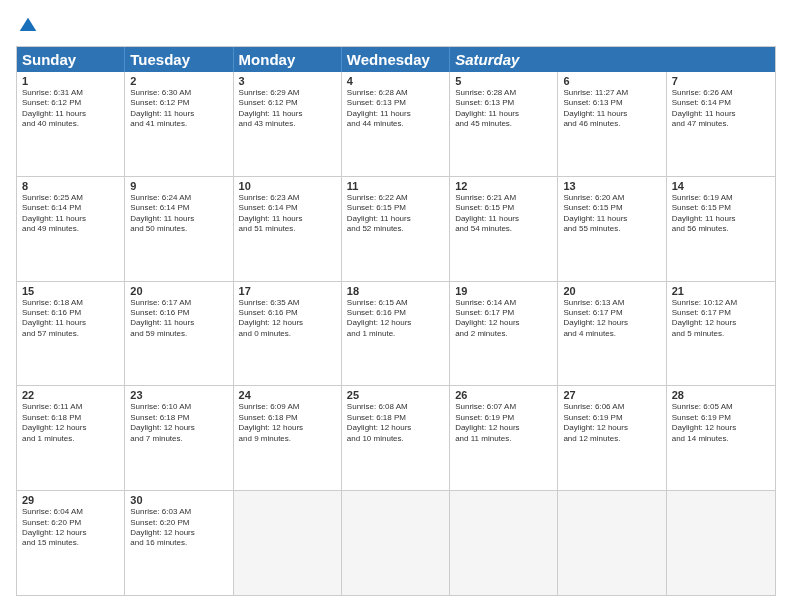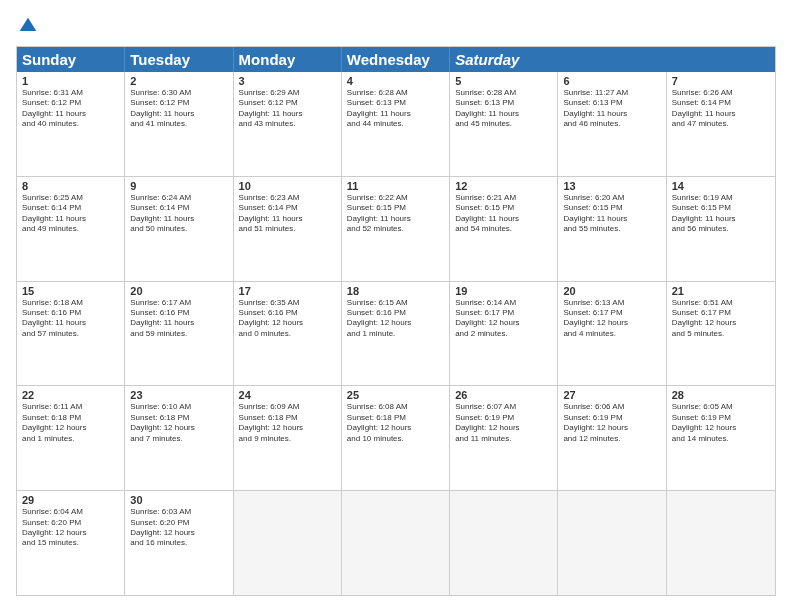--- a/index.html
+++ b/index.html
@@ -273,21 +273,21 @@
           </div>
           <div class="cal-cell">
             <span class="day-num">20</span>
             <span class="cell-line">Sunrise: 6:13 AM</span>
             <span class="cell-line">Sunset: 6:17 PM</span>
             <span class="cell-line">Daylight: 12 hours</span>
             <span class="cell-line">and 4 minutes.</span>
           </div>
           <div class="cal-cell">
             <span class="day-num">21</span>
-            <span class="cell-line">Sunrise: 6:51 AM</span>
+            <span class="cell-line">Sunrise: 10:12 AM</span>
             <span class="cell-line">Sunset: 6:17 PM</span>
             <span class="cell-line">Daylight: 12 hours</span>
             <span class="cell-line">and 5 minutes.</span>
           </div>
         </div>
         <div class="cal-row">
           <div class="cal-cell">
             <span class="day-num">22</span>
             <span class="cell-line">Sunrise: 6:11 AM</span>
             <span class="cell-line">Sunset: 6:18 PM</span>

